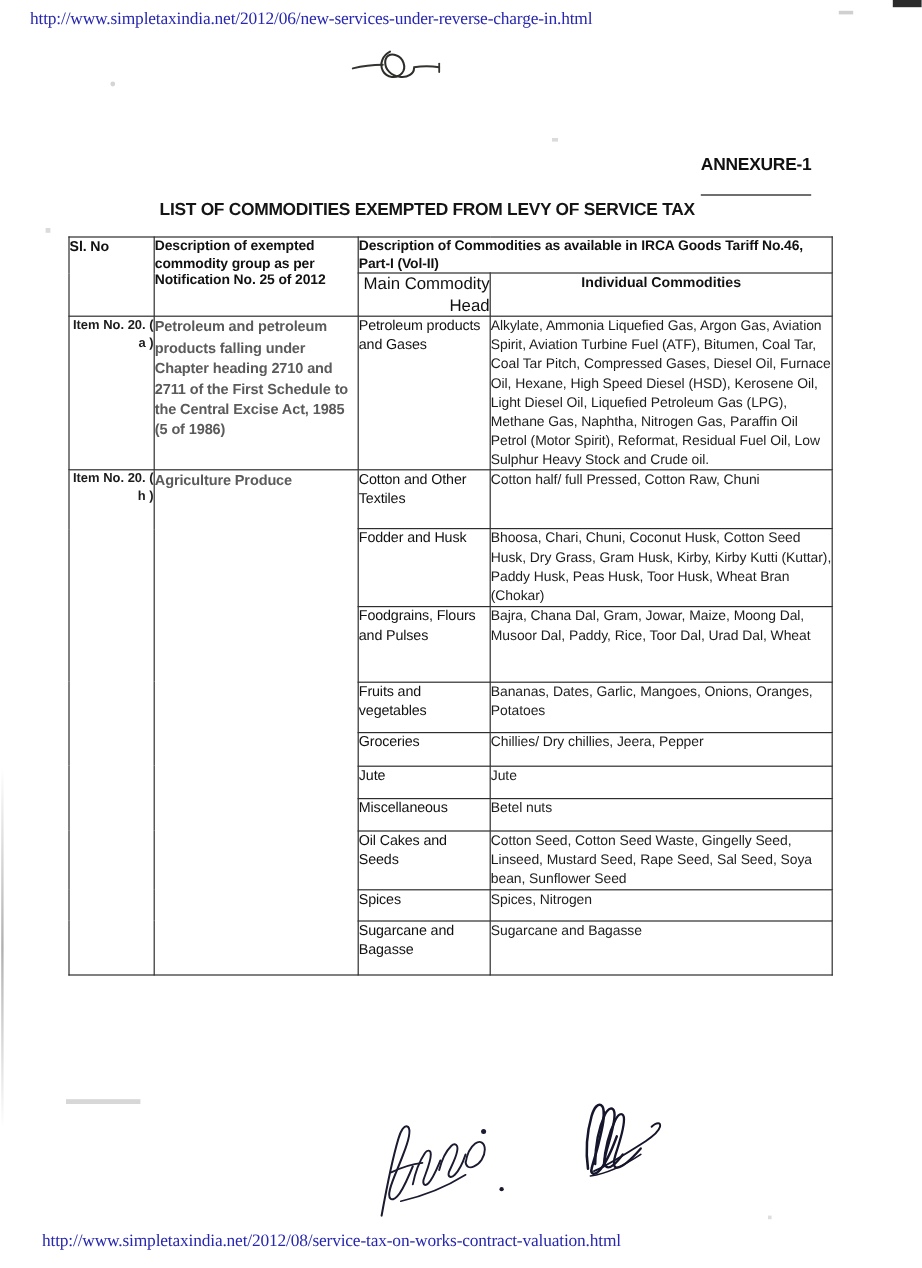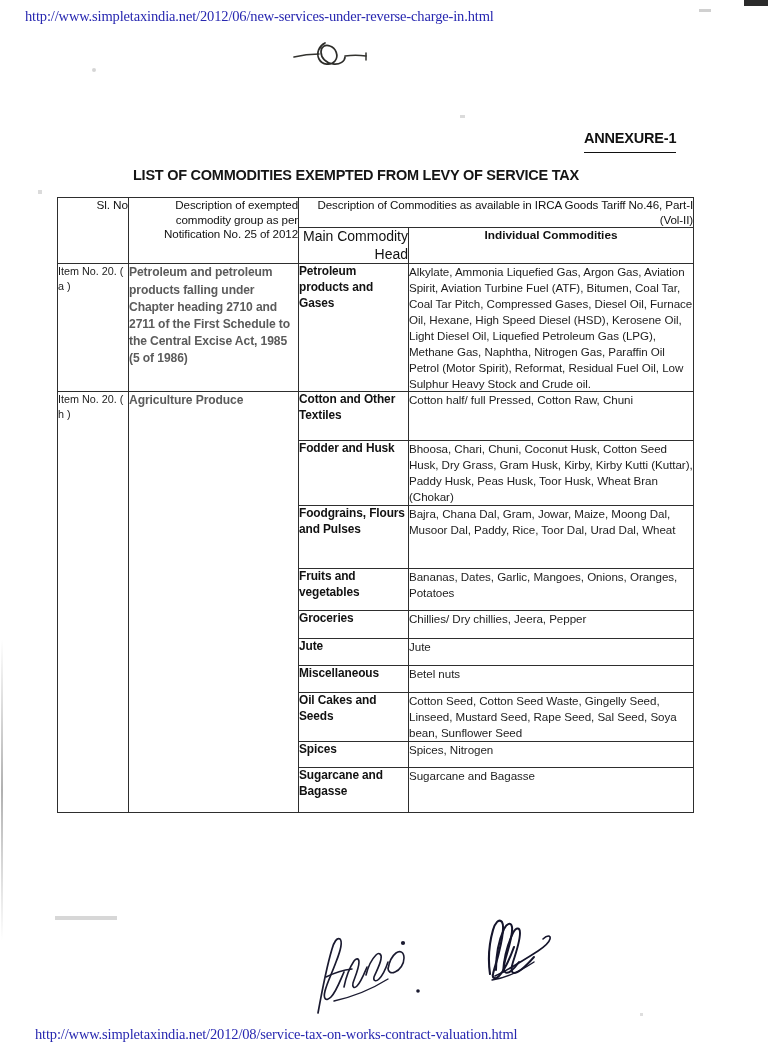--- a/index.html
+++ b/index.html
@@ -96,21 +96,21 @@
   
   .annexure {
     position: absolute;
     left: 584px;
     top: 130px;
     font-size: 14.5px;
     font-weight: bold;
     color: #111;
     letter-spacing: -0.2px;
     border-bottom: 1.6px solid #111;
-    padding-bottom: 6px;
+    padding-bottom: 16px;
   }
   .doc-title {
     position: absolute;
     left: 133px;
     top: 167px;
     font-size: 14.5px;
     font-weight: bold;
     color: #151515;
     letter-spacing: -0.25px;
     white-space: nowrap;
@@ -130,22 +130,22 @@
     table-layout: fixed;
   }
   table.annex td, table.annex th {
     border: 1px solid #2e2e2e;
     vertical-align: top;
     padding: 0;
   }
 
   
   .hd {
-    text-align: right;
-    font-weight: normal;
+    text-align: left;
+    font-weight: bold;
     font-size: 11.6px;
     color: #111;
     line-height: 1.27;
     padding: 5px 3px 6px 3px;
     letter-spacing: -0.1px;
     margin-top: 28px;
   }
   .hd-slno { font-size: 11.8px; padding-top: 6px; }
   .hd-sub {
     text-align: right;
@@ -162,34 +162,35 @@
     color: #111;
     padding: 4px 3px 4px 3px;
   }
 
   
   .c-slno {
     font-size: 10.8px;
     color: #1c1c1c;
     line-height: 1.35;
     padding: 6px 0 6px 6px;
-    font-weight: 400;
+    font-weight: 700;
+    text-align: right;
   }
   .c-group {
     font-size: 12.1px;
     font-weight: bold;
     color: #5b5b5b;
     line-height: 1.42;
     padding: 6px 6px 6px 8px;
     letter-spacing: -0.1px;
     margin-left: 38px;
   }
   .c-main {
     font-size: 11.9px;
-    font-weight: bold;
+    font-weight: normal;
     color: #111;
     line-height: 1.34;
     padding: 5px 4px 6px 7px;
     letter-spacing: -0.1px;
   }
   .c-ind {
     font-size: 11.6px;
     color: #1d1d1d;
     line-height: 1.37;
     padding: 5px 6px 6px 6px;

